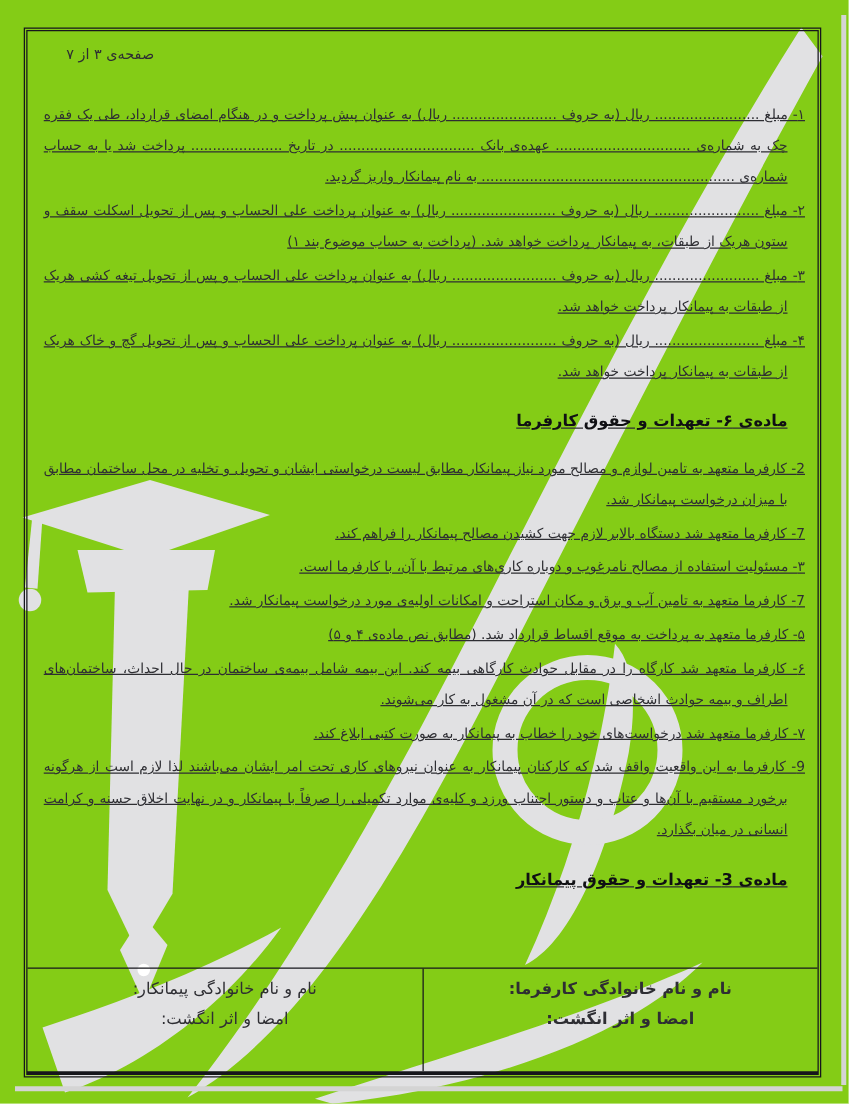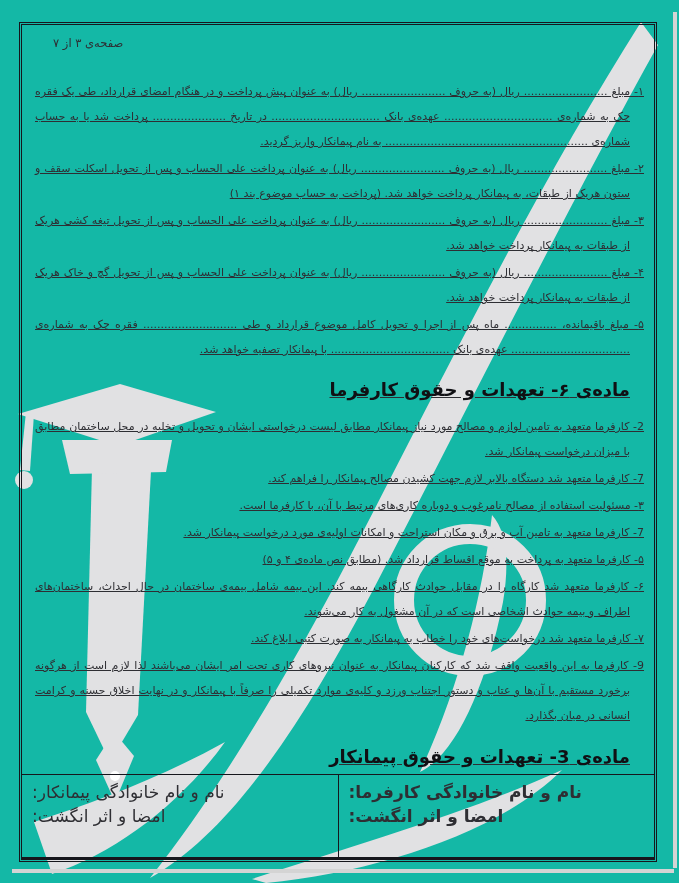--- a/index.html
+++ b/index.html
@@ -1,17 +1,17 @@
 <!DOCTYPE html>
 <html lang="fa"><head>
 <meta charset="utf-8">
 <style>
   html,body { margin:0; padding:0; background:#ffffff; }
   .page {
-    position:relative; width:679px; height:883px; background:#14b8a6;
+    position:relative; width:679px; height:883px; background:#84cc16;
     overflow:hidden; font-family:"DejaVu Sans", sans-serif; color:#2e2e33;
   }
   .watermark { position:absolute; left:0; top:0; z-index:0; }
   .shadow-right  { position:absolute; right:2px; top:12px; width:4px; height:856px; background:#d4d4d4; z-index:0; }
   .shadow-bottom { position:absolute; left:12px; bottom:10px; height:4px; width:662px; background:#d4d4d4; z-index:0; }
 
   .frame {
     position:absolute; left:19px; top:22px; width:636px; height:838px;
     border:1px solid #16161c; z-index:1; background:transparent;
   }
@@ -22,30 +22,30 @@
   .pageno {
     position:absolute; top:13px; left:33px; font-size:11.5px; direction:rtl;
     color:#2e2e33; white-space:nowrap;
   }
   .content {
     position:absolute; top:56px; right:12px; left:15px;
     direction:rtl; text-align:justify; font-size:11px; line-height:25px;text-decoration:underline;
   }
   p.item { margin:0 0 2px 0; padding-right:14px; text-indent:-14px; }
   .sec-heading {
-    font-weight:bold; font-size:18px; color:#101014; text-align:right;
+    font-weight:bold; font-size:13px; color:#101014; text-align:right;
     margin:15px 0 12px 0; padding-right:14px;
   }
   .sec-heading.last { margin-top:16px; }
 
   .sig-table {
     position:absolute; left:2px; right:2px; bottom:4px; height:82px;
     border-top:1px solid #16161c; display:flex; direction:rtl; z-index:2;
   }
-  .sig-cell { flex:1 1 50%; padding:5px 10px 0 10px; text-align:left; font-size:17px; line-height:24px; }
+  .sig-cell { flex:1 1 50%; padding:5px 10px 0 10px; text-align:center; font-size:13px; line-height:24px; }
   .sig-cell.employer { border-left:1px solid #16161c;font-weight:bold; }
   .sig-line { display:block; }
 </style>
 </head>
 <body>
 
 <div class="page">
 
   <svg class="watermark" width="679" height="883" viewBox="0 0 679 883" aria-hidden="true">
     <g fill="#e1e1e3">
@@ -80,21 +80,20 @@
   <div class="frame">
     <div class="frame-inner"></div>
 
     <div class="pageno">صفحه‌ی ۳ از ۷</div>
 
     <div class="content">
       <p class="item">۱- مبلغ ........................ ریال (به حروف ........................ ریال) به عنوان پیش پرداخت و در هنگام امضای قرارداد، طی یک فقره چک به شماره‌ی ............................... عهده‌ی بانک ............................... در تاریخ ..................... پرداخت شد یا به حساب شماره‌ی .......................................................... به نام پیمانکار واریز گردید.</p>
       <p class="item">۲- مبلغ ........................ ریال (به حروف ........................ ریال) به عنوان پرداخت علی الحساب و پس از تحویل اسکلت سقف و ستون هریک از طبقات، به پیمانکار پرداخت خواهد شد. (پرداخت به حساب موضوع بند ۱)</p>
       <p class="item">۳- مبلغ ........................ ریال (به حروف ........................ ریال) به عنوان پرداخت علی الحساب و پس از تحویل تیغه کشی هریک از طبقات به پیمانکار پرداخت خواهد شد.</p>
       <p class="item">۴- مبلغ ........................ ریال (به حروف ........................ ریال) به عنوان پرداخت علی الحساب و پس از تحویل گچ و خاک هریک از طبقات به پیمانکار پرداخت خواهد شد.</p>
-      <p class="item">۵- مبلغ باقیمانده، ............... ماه پس از اجرا و تحویل کامل موضوع قرارداد و طی ........................... فقره چک به شماره‌ی .................................. عهده‌ی بانک .................................. با پیمانکار تصفیه خواهد شد.</p>
 
       <div class="sec-heading">ماده‌ی ۶- تعهدات و حقوق کارفرما</div>
 
       <p class="item">2- کارفرما متعهد به تامین لوازم و مصالح مورد نیاز پیمانکار مطابق لیست درخواستی ایشان و تحویل و تخلیه در محل ساختمان مطابق با میزان درخواست پیمانکار شد.</p>
       <p class="item">7- کارفرما متعهد شد دستگاه بالابر لازم جهت کشیدن مصالح پیمانکار را فراهم کند.</p>
       <p class="item">۳- مسئولیت استفاده از مصالح نامرغوب و دوباره کاری‌های مرتبط با آن، با کارفرما است.</p>
       <p class="item">7- کارفرما متعهد به تامین آب و برق و مکان استراحت و امکانات اولیه‌ی مورد درخواست پیمانکار شد.</p>
       <p class="item">۵- کارفرما متعهد به پرداخت به موقع اقساط قرارداد شد. (مطابق نص ماده‌ی ۴ و ۵)</p>
       <p class="item">۶- کارفرما متعهد شد کارگاه را در مقابل حوادث کارگاهی بیمه کند. این بیمه شامل بیمه‌ی ساختمان در حال احداث، ساختمان‌های اطراف و بیمه حوادث اشخاصی است که در آن مشغول به کار می‌شوند.</p>
       <p class="item">۷- کارفرما متعهد شد درخواست‌های خود را خطاب به پیمانکار به صورت کتبی ابلاغ کند.</p>

